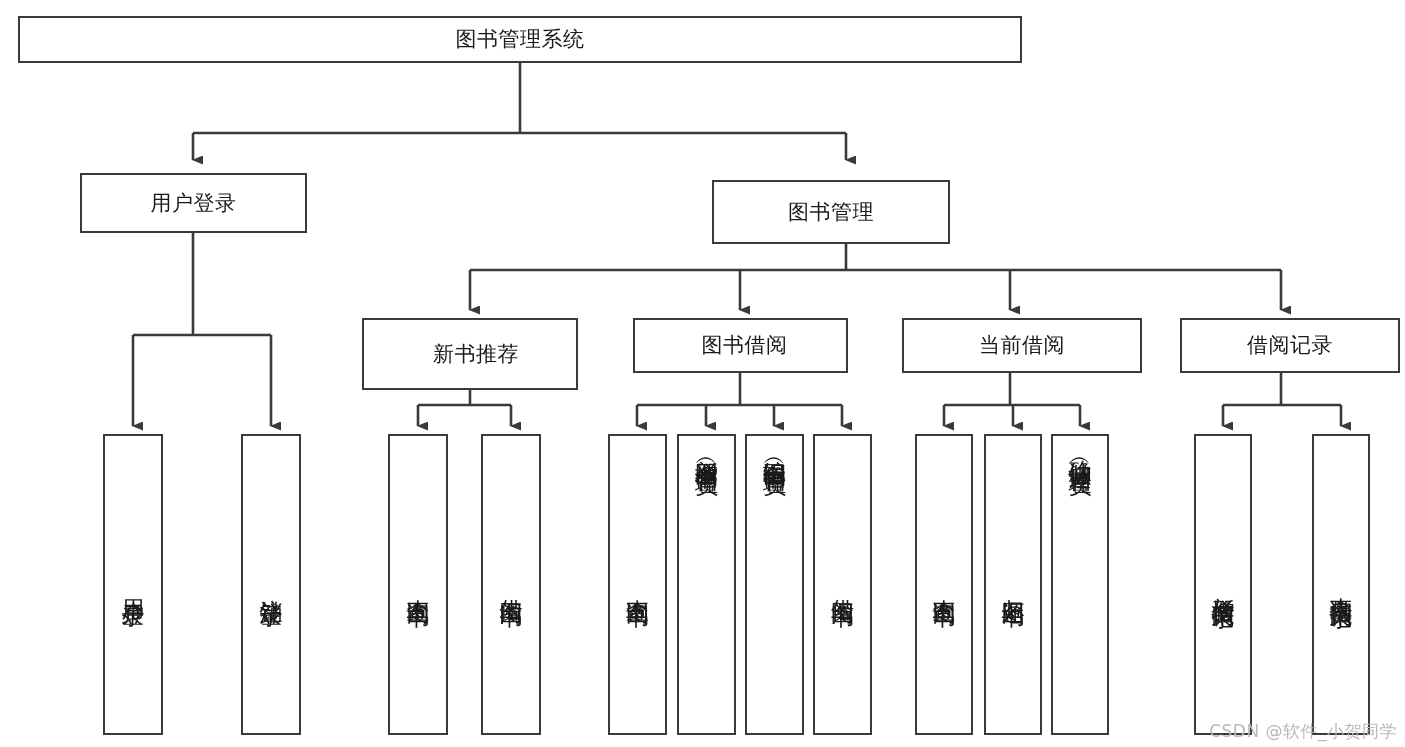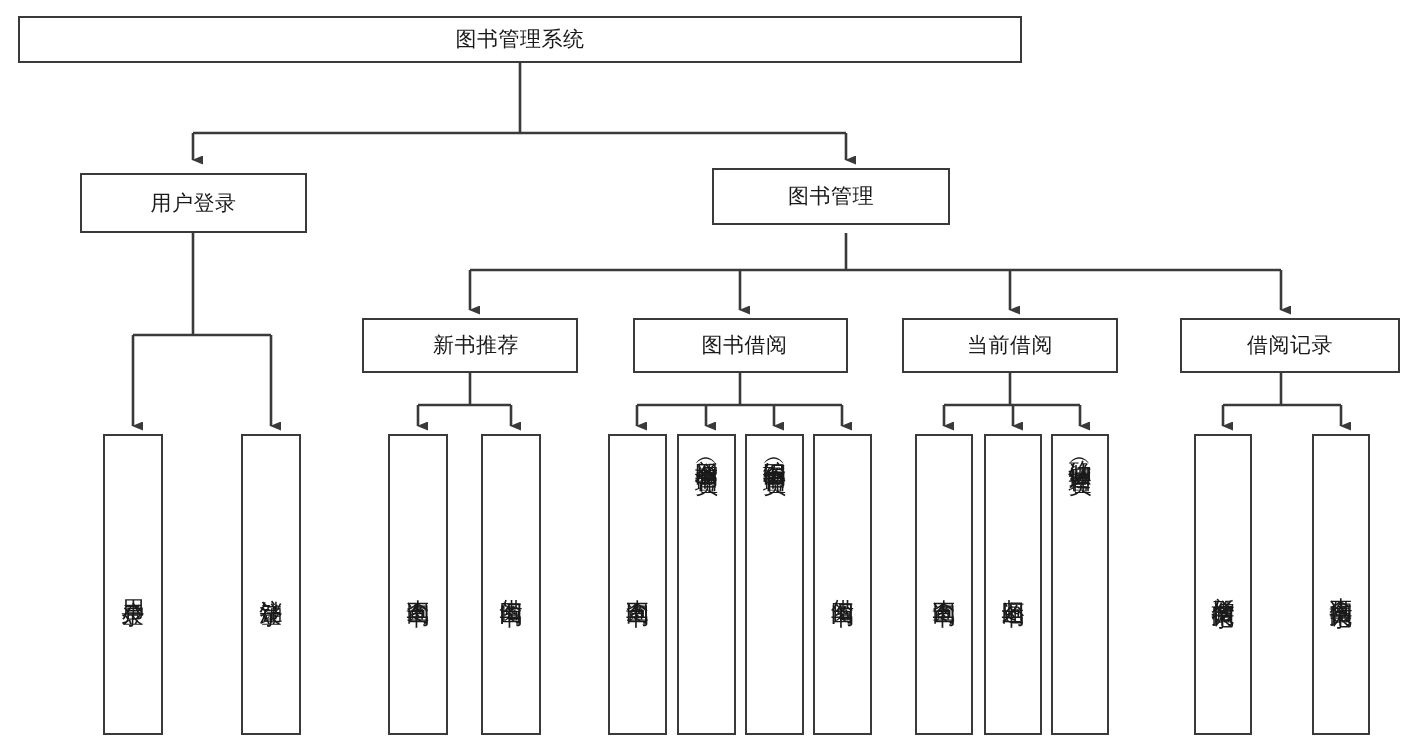--- a/index.html
+++ b/index.html
@@ -125,31 +125,31 @@
     </g>
   </svg>
 
   <div class="node horiz" style="left:18px; top:16px; width:1004px; height:47px;">
     <span class="lbl">图书管理系统</span>
   </div>
 
   <div class="node horiz" style="left:80px; top:173px; width:227px; height:60px;">
     <span class="lbl">用户登录</span>
   </div>
-  <div class="node horiz" style="left:712px; top:168px; width:238px; height:57px;">
+  <div class="node horiz" style="left:712px; top:180px; width:238px; height:64px;">
     <span class="lbl">图书管理</span>
   </div>
 
-  <div class="node horiz" style="left:362px; top:318px; width:216px; height:55px;padding-left:12px;">
+  <div class="node horiz" style="left:362px; top:318px; width:216px; height:72px;padding-left:12px;">
     <span class="lbl">新书推荐</span>
   </div>
   <div class="node horiz" style="left:633px; top:318px; width:215px; height:55px;padding-left:8px;">
     <span class="lbl">图书借阅</span>
   </div>
-  <div class="node horiz" style="left:902px; top:318px; width:216px; height:55px;">
+  <div class="node horiz" style="left:902px; top:318px; width:240px; height:55px;">
     <span class="lbl">当前借阅</span>
   </div>
   <div class="node horiz" style="left:1170px; top:318px; width:220px; height:55px;margin-left:10px;">
     <span class="lbl">借阅记录</span>
   </div>
 
   <div class="node vert midalign" style="left:103px; top:434px; width:60px; height:301px;">
     <span class="lbl">用户登录</span>
   </div>
   <div class="node vert midalign" style="left:241px; top:434px; width:60px; height:301px;">
@@ -186,14 +186,15 @@
     <span class="lbl">确认归还（管理员）</span>
   </div>
 
   <div class="node vert midalign" style="left:1194px; top:434px; width:58px; height:301px;">
     <span class="lbl">新增借阅记录</span>
   </div>
   <div class="node vert midalign" style="left:1312px; top:434px; width:58px; height:301px;">
     <span class="lbl">查询借阅记录</span>
   </div>
 
+  <div id="watermark">CSDN @软件_小贺同学</div>
 
 </div>
 
 </body></html>

